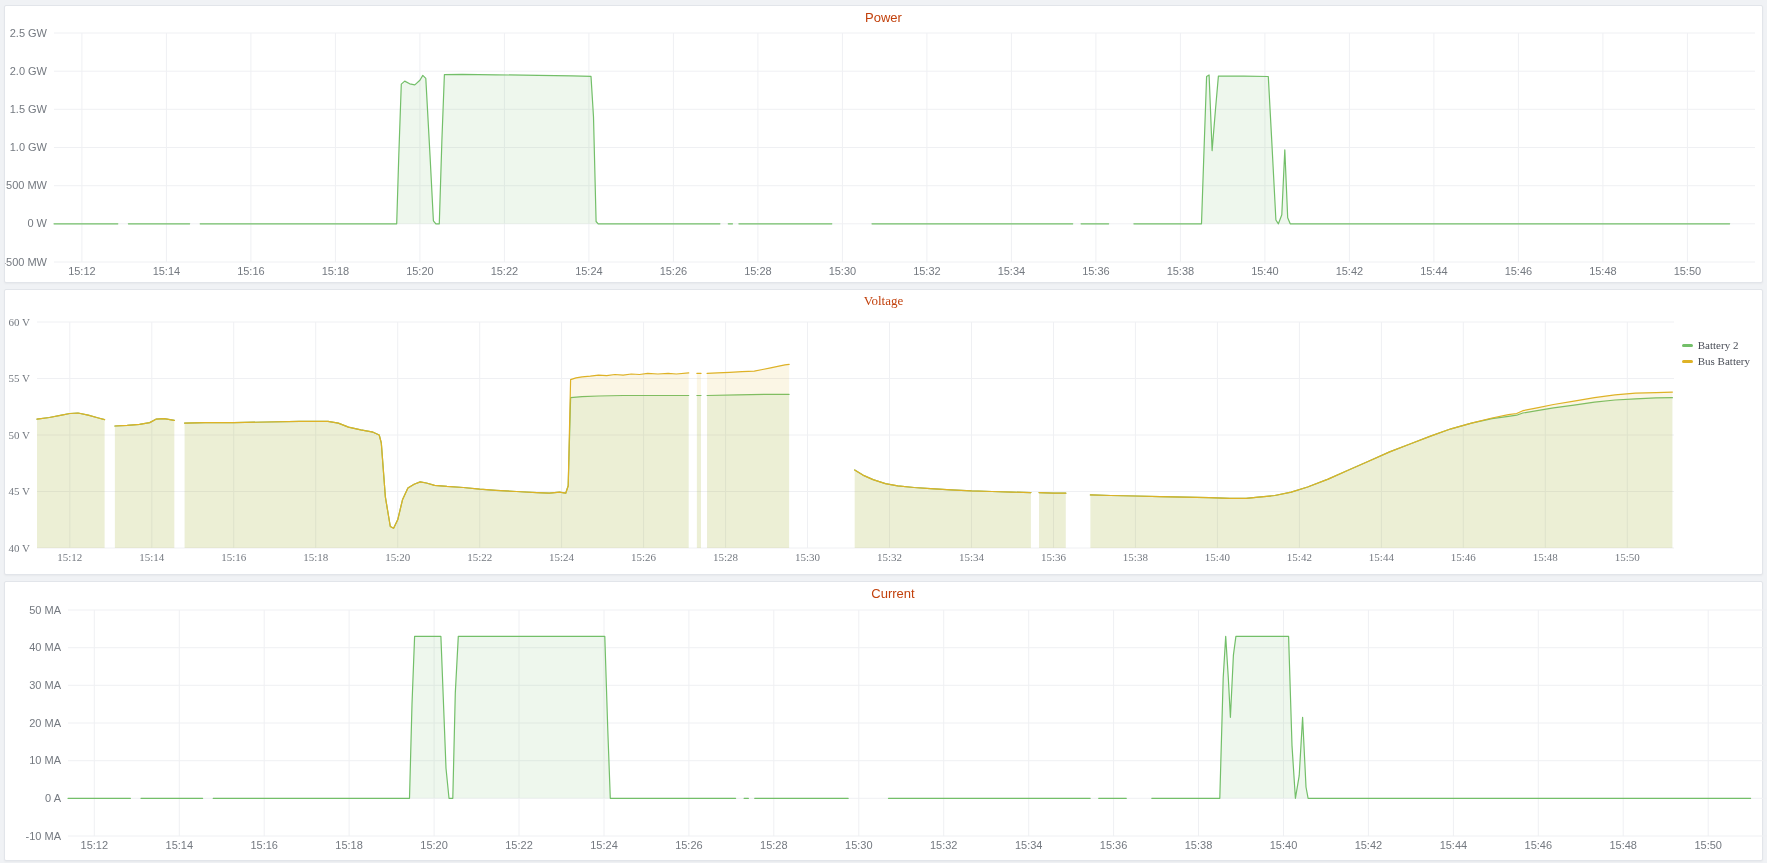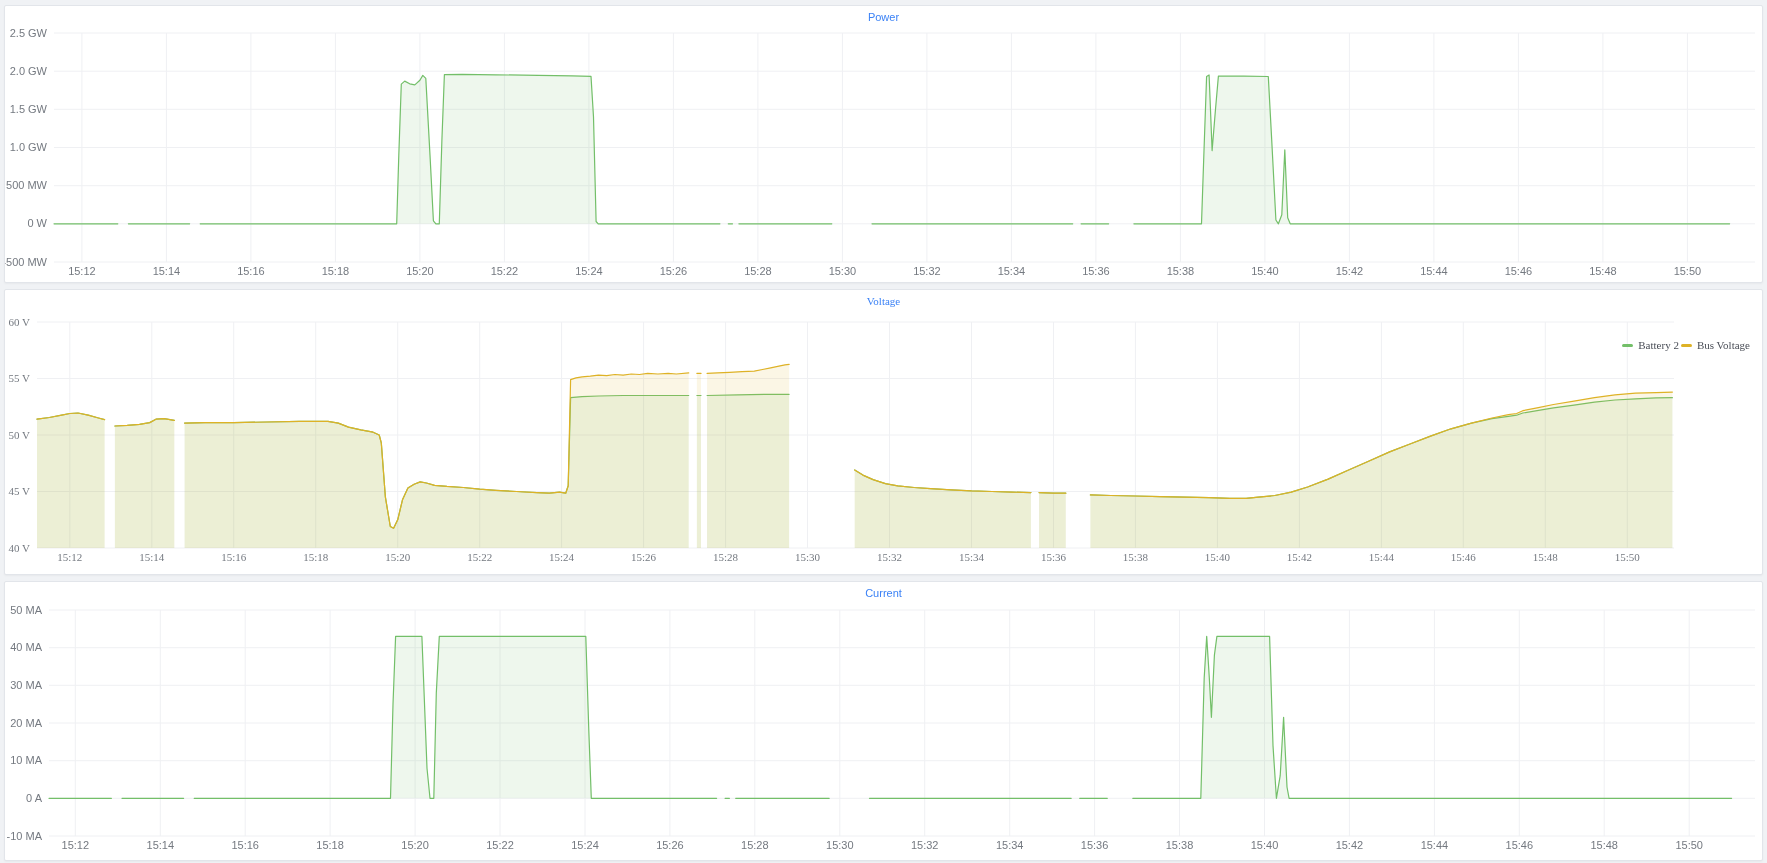--- a/index.html
+++ b/index.html
@@ -10,32 +10,32 @@
     overflow:hidden;
   }
   .panel{
     position:absolute;left:4px;width:1759px;
     background:#ffffff;border:1px solid #e2e5ea;border-radius:2px;
     box-sizing:border-box;
     box-shadow:0 1px 2px rgba(0,0,0,0.04);
   }
   #panel-power{top:5px;height:278px;}
   #panel-voltage{top:289px;height:286px;font-family:Liberation Serif, serif;}
-  #panel-current{top:581px;height:280px;}
+  #panel-current{top:581px;height:280px;padding-left:19px;}
   .panel-header{
     height:22px;display:flex;align-items:center;justify-content:center;
-    font-size:11px;font-weight:500;color:#3b82f6;cursor:pointer;
+    font-size:13px;font-weight:500;color:#c2410c;cursor:pointer;
     user-select:none;
   }
   .panel-body{position:relative;}
   svg{display:block;}
   .tick-label{font-size:11px;fill:#747980;}
   .legend{
     position:absolute;top:26px;right:12px;
-    display:flex;flex-direction:row;gap:2px;
+    display:flex;flex-direction:column;gap:2px;
     font-size:11px;color:#4a4e57;z-index:3;
   }
   .legend-item{display:flex;align-items:center;gap:5px;cursor:pointer;line-height:14px;}
   .legend-dash{width:11px;height:3px;border-radius:2px;display:inline-block;}
 </style>
 </head>
 <body>
 
 <div class="panel" id="panel-power">
   <div class="panel-header">Power</div>
@@ -226,21 +226,21 @@
           <text x="25" y="239.5" text-anchor="end" class="tick-label">40 V</text>
         </g>
       </svg>
     <div class="legend" id="voltage-legend">
         <div class="legend-item">
           <span class="legend-dash" style="background: rgb(115, 191, 105);"></span>
           <span>Battery 2</span>
         </div>
         <div class="legend-item">
           <span class="legend-dash" style="background: rgb(222, 178, 38);"></span>
-          <span>Bus Voltage</span>
+          <span>Bus Battery</span>
         </div>
       </div>
   </div>
 </div>
 
 <div class="panel" id="panel-current">
   <div class="panel-header">Current</div>
   <div class="panel-body">
     <svg id="current-svg" width="1757" height="256" viewBox="0 0 1757 256">
         <g>

